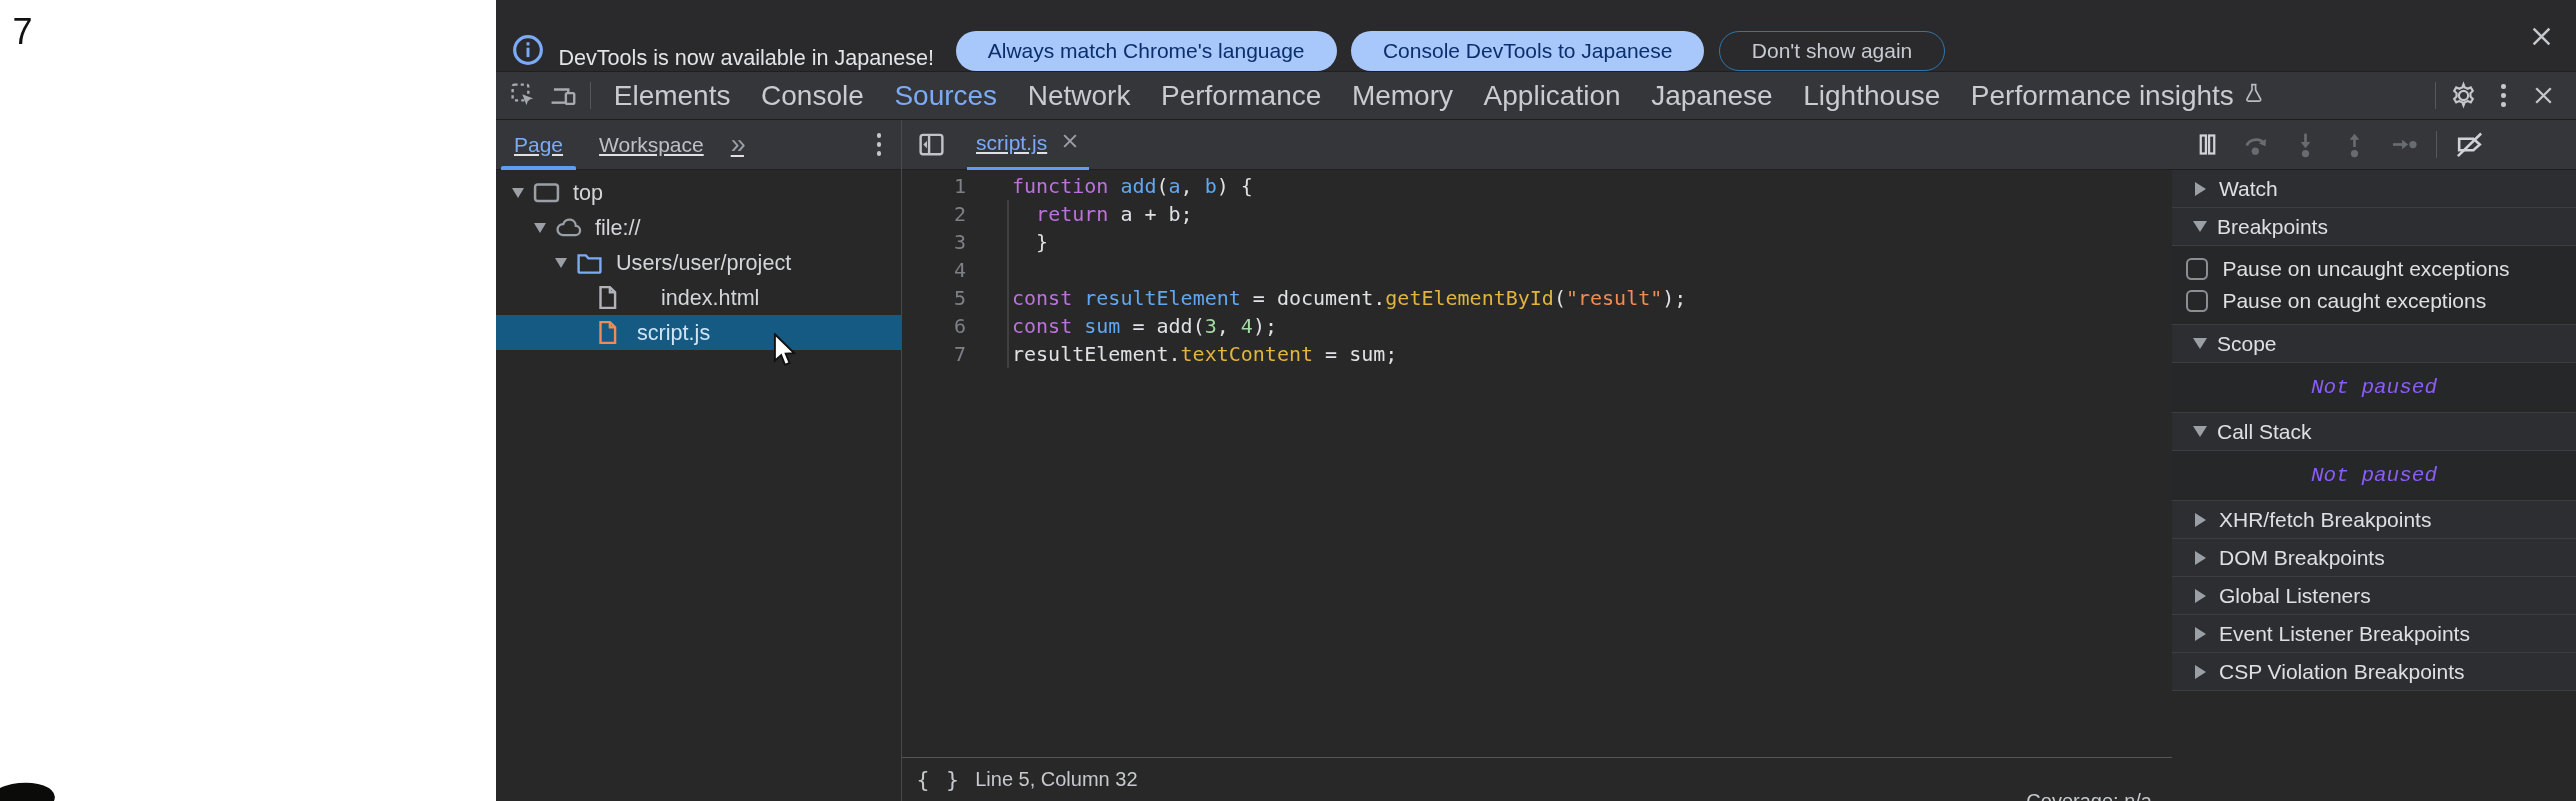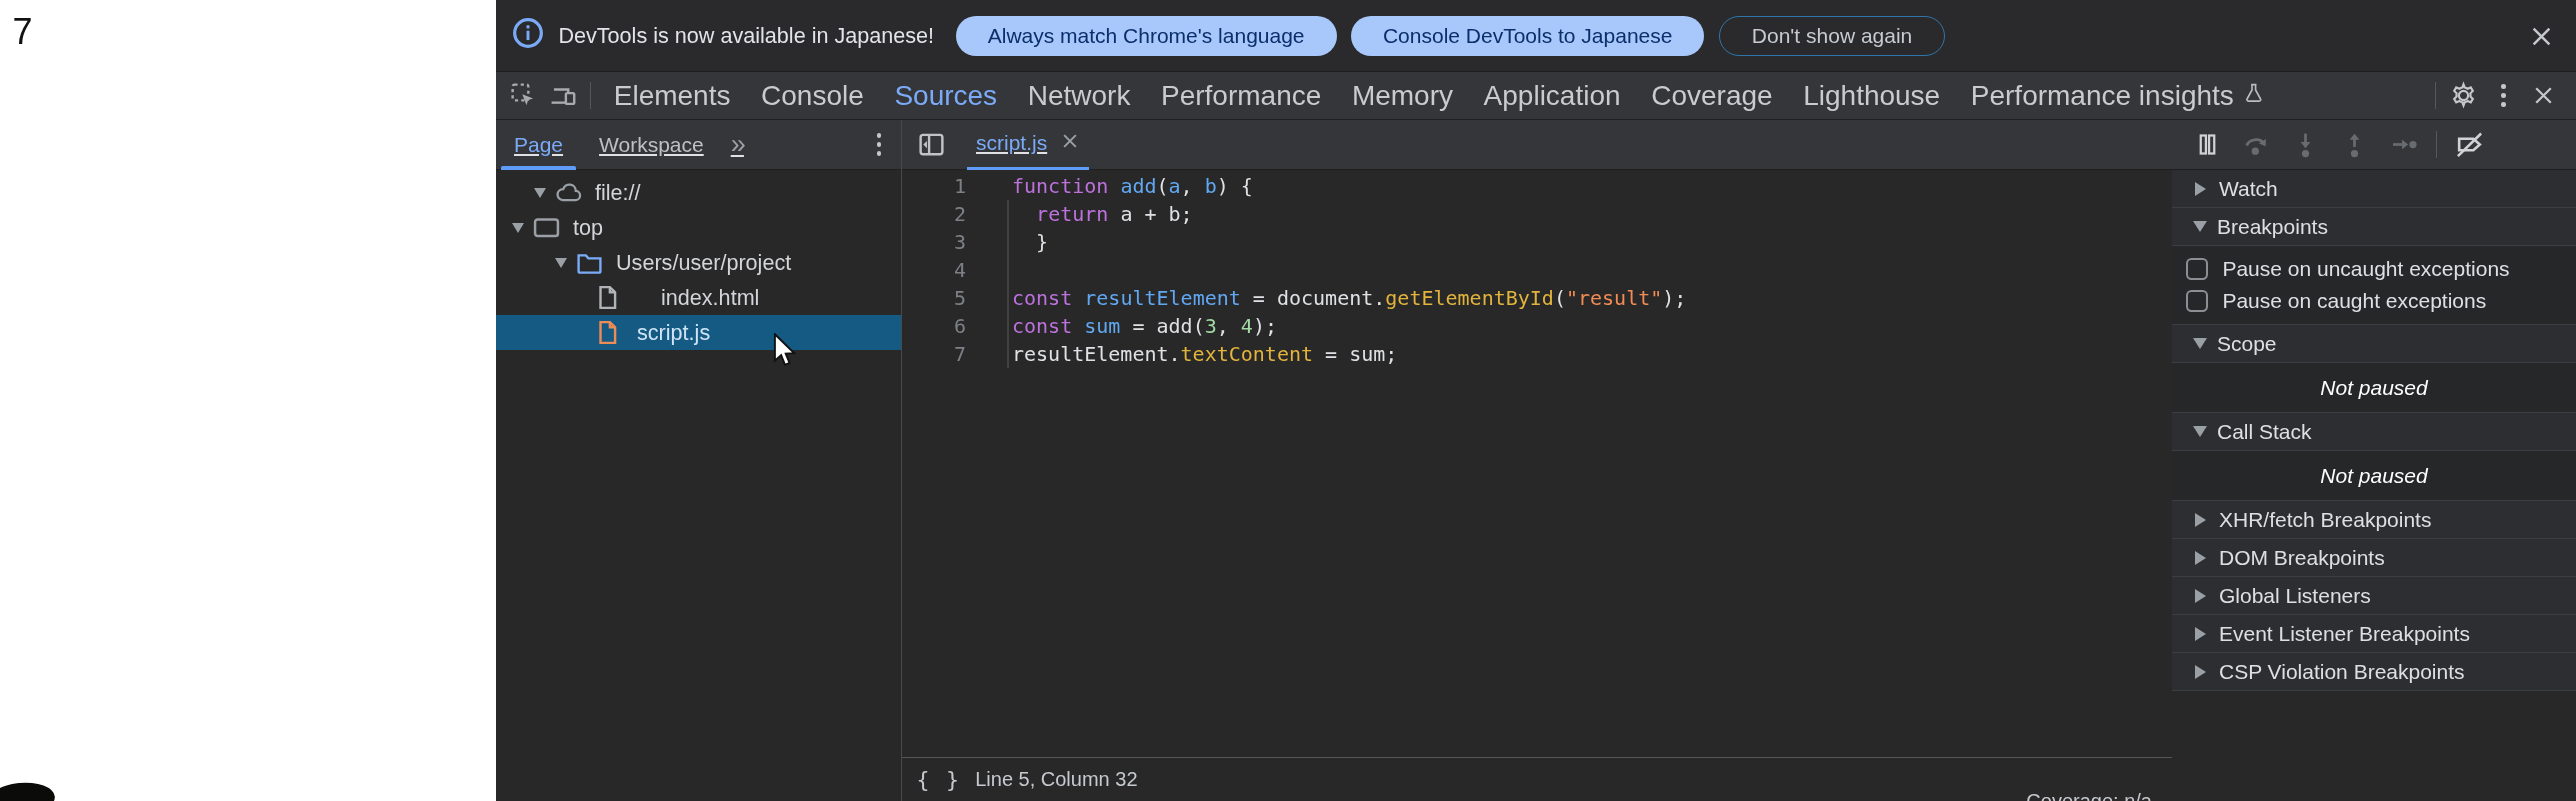--- a/index.html
+++ b/index.html
@@ -8,21 +8,21 @@
 
   #corner-number { position:absolute; left:12.6px; top:10.8px; font-size:36px; color:#111; }
   #corner-blob { position:absolute; left:-14.4px; bottom:-16px; width:69px; height:34px;
                  background:#0b0b09; border-radius:50%; transform:rotate(-6deg); }
 
   #devtools { position:absolute; left:496px; top:0; width:2080px; height:801px;
               background:#282828; color:#dfe1e5; font-size:21px; }
 
   
   #banner { position:absolute; left:0; top:0; width:100%; height:72px;
-            display:flex; align-items:center; background:#2a2a2d;
+            display:flex; align-items:flex-end; background:#2a2a2d;
             border-bottom:0.9px solid #1f1f1f; }
   #banner .info { margin-left:16px; flex:0 0 auto; }
   #banner-message { margin-left:14.4px; font-size:21.6px; color:#e2e4e8; white-space:nowrap; }
   #banner-buttons { display:flex; gap:14.4px; margin-left:21.6px; align-items:center; }
   .pill { height:40px; border-radius:20px; padding:0 32px; font-size:21px;
           display:flex; align-items:center; white-space:nowrap; cursor:default; }
   .pill.filled { background:#a8c7fa; color:#0a2f6c; border:none; }
   .pill.outlined { background:transparent; color:#c6cad1; border:1.8px solid #2f76ab; }
   #banner-close { position:absolute; right:20px; top:21.6px; width:29px; height:29px; }
 
@@ -115,21 +115,21 @@
                margin:0 12.6px 0 23.4px; }
   .sec-tri-d { width:0; height:0; border-top:11.7px solid #9aa0a6;
                border-left:7.2px solid transparent; border-right:7.2px solid transparent;
                margin:0 10px 0 21px; }
   .sec-body { background:#262729; border-bottom:0.9px solid #3c3e41; padding:7.2px 0; }
   .cb-row { height:32px; display:flex; align-items:center; font-size:21px; color:#dde0e3; }
   .cb-box { width:21.6px; height:21.6px; border:2.3px solid #8b8f94; border-radius:5.4px;
             margin:0 14.4px 0 14.4px; background:transparent; flex:0 0 auto; }
   .sec-msg { background:#262729; border-bottom:0.9px solid #3c3e41; height:50px;
              display:flex; align-items:center; justify-content:center;
-             font-size:21px; color:#ffffff; font-style:italic; }
+             font-size:21px; color:#8b5cf6; font-style:italic;font-family:Liberation Mono, monospace; }
 </style>
 </head>
 <body>
 
 <div id="corner-number">7</div>
 <div id="corner-blob"></div>
 
 <div id="devtools">
 
   <div id="banner">
@@ -184,21 +184,21 @@
         <div class="main-tab">
           <span>Performance</span>
         </div>
         <div class="main-tab">
           <span>Memory</span>
         </div>
         <div class="main-tab">
           <span>Application</span>
         </div>
         <div class="main-tab">
-          <span>Coverage</span>
+          <span>Japanese</span>
         </div>
         <div class="main-tab">
           <span>Lighthouse</span>
         </div>
         <div class="main-tab">
           <span>Performance insights</span>
           <span><svg width="21.6" height="23.4" viewBox="0 0 24 24" fill="none">
               <path d="M9 3 h6 M10 3 v6 L4.5 19 a1.6 1.6 0 0 0 1.4 2.4 h12.2 a1.6 1.6 0 0 0 1.4-2.4 L14 9 V3" stroke="#b9bdc2" stroke-width="1.8"></path>
             </svg></span>
         </div>
@@ -230,37 +230,37 @@
           <div class="side-tab">Workspace</div>
         </div>
       <span id="side-more">»</span>
       <span class="kebab">
           <i></i>
           <i></i>
           <i></i>
         </span>
     </div>
     <div id="tree">
+        <div class="tree-row" style="padding-left: 16px;">
+          <span class="tree-tri"></span>
+          <span class="tree-icon">
+            <svg width="27" height="21.6" viewBox="0 0 26 20">
+              <rect x="2" y="2" width="22" height="16" rx="2.5" fill="none" stroke="#9aa0a6" stroke-width="2.4"></rect>
+            </svg>
+          </span>
+          <span>top</span>
+        </div>
         <div class="tree-row" style="padding-left: 38px;">
           <span class="tree-tri"></span>
           <span class="tree-icon">
             <svg width="29" height="21.6" viewBox="0 0 28 20" fill="none">
               <path d="M7.5 17 h12 a4.4 4.4 0 0 0 .6-8.8 A6.2 6.2 0 0 0 8 6.4 A4.8 4.8 0 0 0 7.5 17 Z" stroke="#9aa0a6" stroke-width="2.2"></path>
             </svg>
           </span>
           <span>file://</span>
-        </div>
-        <div class="tree-row" style="padding-left: 16px;">
-          <span class="tree-tri"></span>
-          <span class="tree-icon">
-            <svg width="27" height="21.6" viewBox="0 0 26 20">
-              <rect x="2" y="2" width="22" height="16" rx="2.5" fill="none" stroke="#9aa0a6" stroke-width="2.4"></rect>
-            </svg>
-          </span>
-          <span>top</span>
         </div>
         <div class="tree-row" style="padding-left: 59px;">
           <span class="tree-tri"></span>
           <span class="tree-icon">
             <svg width="27" height="23.4" viewBox="0 0 26 22" fill="none">
               <path d="M2.5 4 h7 l2.4 2.8 H23.5 v12.4 a1.4 1.4 0 0 1-1.4 1.4 h-18.2 a1.4 1.4 0 0 1-1.4-1.4 Z" stroke="#7babf7" stroke-width="2.3"></path>
             </svg>
           </span>
           <span>Users/user/project</span>
         </div>

